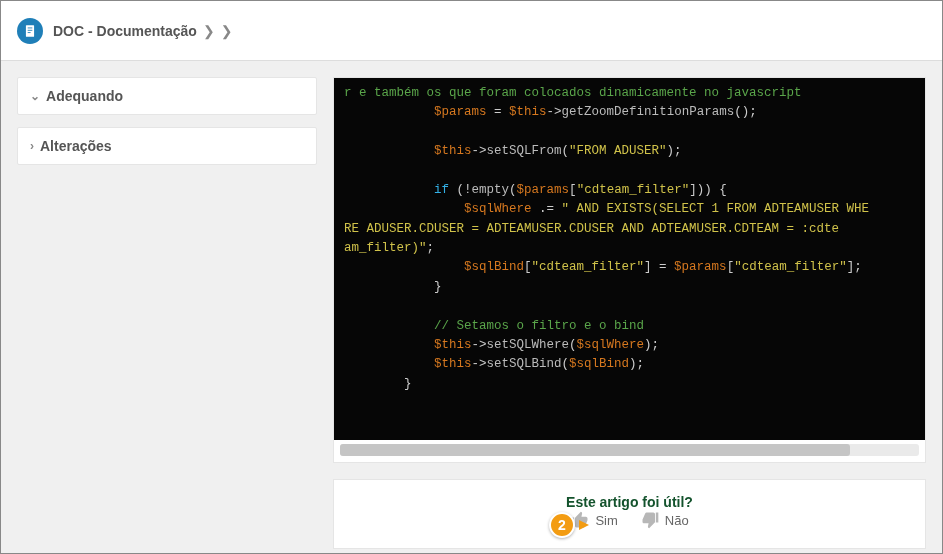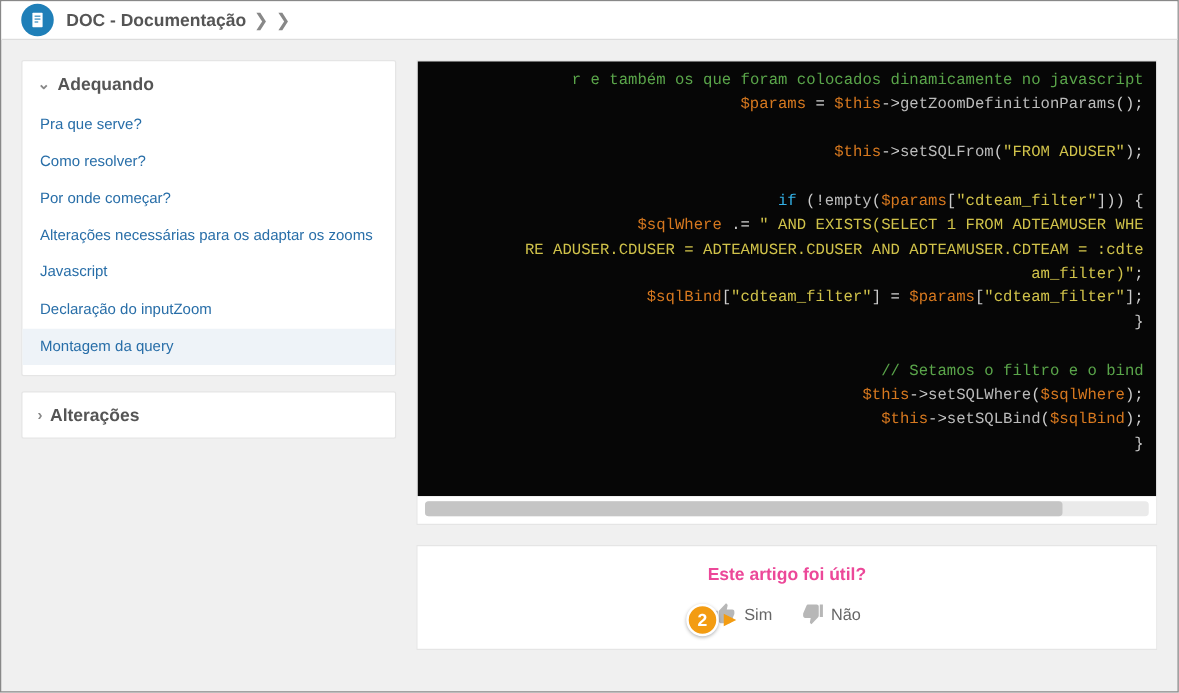--- a/index.html
+++ b/index.html
@@ -9,21 +9,21 @@
       color: #333;
       background: #f0f0f0;
       width: 943px;
       height: 554px;
       overflow: hidden;
       border: 1px solid #888;
     }
     .header {
       background: #fff;
       border-bottom: 1px solid #ddd;
-      height: 31px;
+      height: 60px;
       display: flex;
       align-items: center;
       padding: 0 16px;
       gap: 10px;
     }
     .logo {
       width: 26px;
       height: 26px;
       border-radius: 50%;
       background: #1f7fb8;
@@ -101,21 +101,20 @@
       min-width:0;
     }
     .code-container {
       background: #fff;
       border: 1px solid #e5e5e5;
       padding: 0;
       flex:1;
       min-height:0;
       display:flex;
       flex-direction:column;
-      text-align:right;
     }
     .code-scroll {
       flex:1;
       overflow-x:auto;
       overflow-y:hidden;
     }
     pre.code {
       background: #060606;
       color: #eee;
       font-family: "Courier New", monospace;
@@ -149,23 +148,22 @@
     }
     .feedback {
       background:#fff;
       border:1px solid #e5e5e5;
       padding: 14px 20px 18px 20px;
       text-align:center;
       position:relative;
     }
     .feedback-title {
       font-weight:bold;
-      color:#ec4899;
+      color:#14532d;
       font-size:14px;
-      margin-bottom:14px;
     }
     .feedback-buttons {
       display:flex;
       justify-content:center;
       align-items:flex-end;
       gap:22px;
     }
     .fb-btn {
       display:flex;
       align-items:center;
@@ -222,29 +220,20 @@
     <span class="sep">❯</span>
   </div>
 </div>
 
 <div class="page-body">
   <div class="sidebar">
     <div class="panel">
       <div class="panel-header">
         <span class="chevron">⌄</span>
         <span>Adequando</span>
-      </div>
-      <div class="panel-body">
-        <a class="marker-link">Pra que serve?</a>
-        <a class="marker-link">Como resolver?</a>
-        <a class="marker-link">Por onde começar?</a>
-        <a class="marker-link">Alterações necessárias para os adaptar os zooms</a>
-        <a class="marker-link">Javascript</a>
-        <a class="marker-link">Declaração do inputZoom</a>
-        <a class="marker-link active">Montagem da query</a>
       </div>
     </div>
     <div class="panel">
       <div class="panel-header">
         <span class="chevron">›</span>
         <span>Alterações</span>
       </div>
     </div>
   </div>
 

